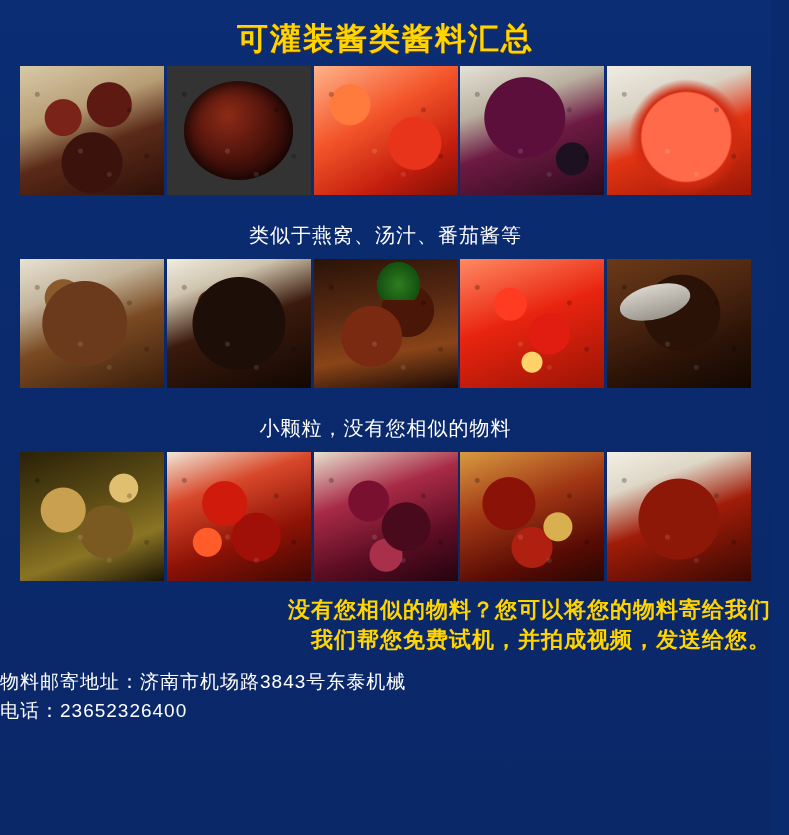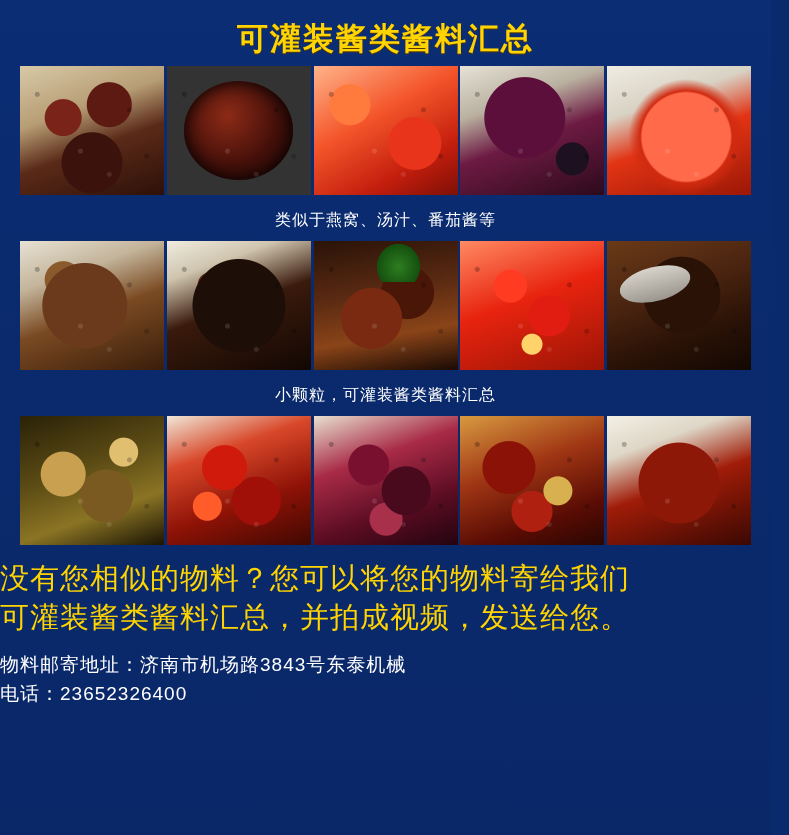--- a/index.html
+++ b/index.html
@@ -43,29 +43,29 @@
     position: relative;
     background: #333;
   }
   .cell .img {
     position: absolute;
     inset: 0;
   }
   .caption {
     text-align: center;
     color: #ffffff;
-    font-size: 16px;
-    padding: 15px 0 10px 0;
+    font-size: 20px;
+    padding: 27px 0 10px 0;
     letter-spacing: 1px;
   }
   .promo {
-    text-align: left;
+    text-align: right;
     color: #ffd400;
-    font-size: 29px;
-    font-weight: normal;
+    font-size: 22px;
+    font-weight: bold;
     line-height: 1.36;
     padding-top: 14px;
     letter-spacing: 1px;
   }
   .contact {
     text-align: left;
     color: #ffffff;
     font-size: 19px;
     line-height: 1.55;
     padding-top: 12px;
@@ -257,21 +257,21 @@
       </div>
     <div class="cell">
         <div class="img red-chop"></div>
         <div class="grain"></div>
       </div>
     <div class="cell">
         <div class="img spoon-paste"></div>
         <div class="grain"></div>
       </div>
   </div>
-  <div class="caption">小颗粒，可灌装酱类酱料汇总</div>
+  <div class="caption">小颗粒，没有您相似的物料</div>
 
   <div class="row">
     <div class="cell">
         <div class="img oily-chunk"></div>
         <div class="grain"></div>
       </div>
     <div class="cell">
         <div class="img chili-oil-red"></div>
         <div class="grain"></div>
       </div>
@@ -284,21 +284,21 @@
         <div class="grain"></div>
       </div>
     <div class="cell">
         <div class="img bowl-chunky"></div>
         <div class="grain"></div>
       </div>
   </div>
 
   <div class="promo">
     <div>没有您相似的物料？您可以将您的物料寄给我们</div>
-    <div>可灌装酱类酱料汇总，并拍成视频，发送给您。</div>
+    <div>我们帮您免费试机，并拍成视频，发送给您。</div>
   </div>
 
   <div class="contact">
     <div>物料邮寄地址：济南市机场路3843号东泰机械</div>
     <div>电话：23652326400</div>
   </div>
 
 </div>
 
 </body></html>

